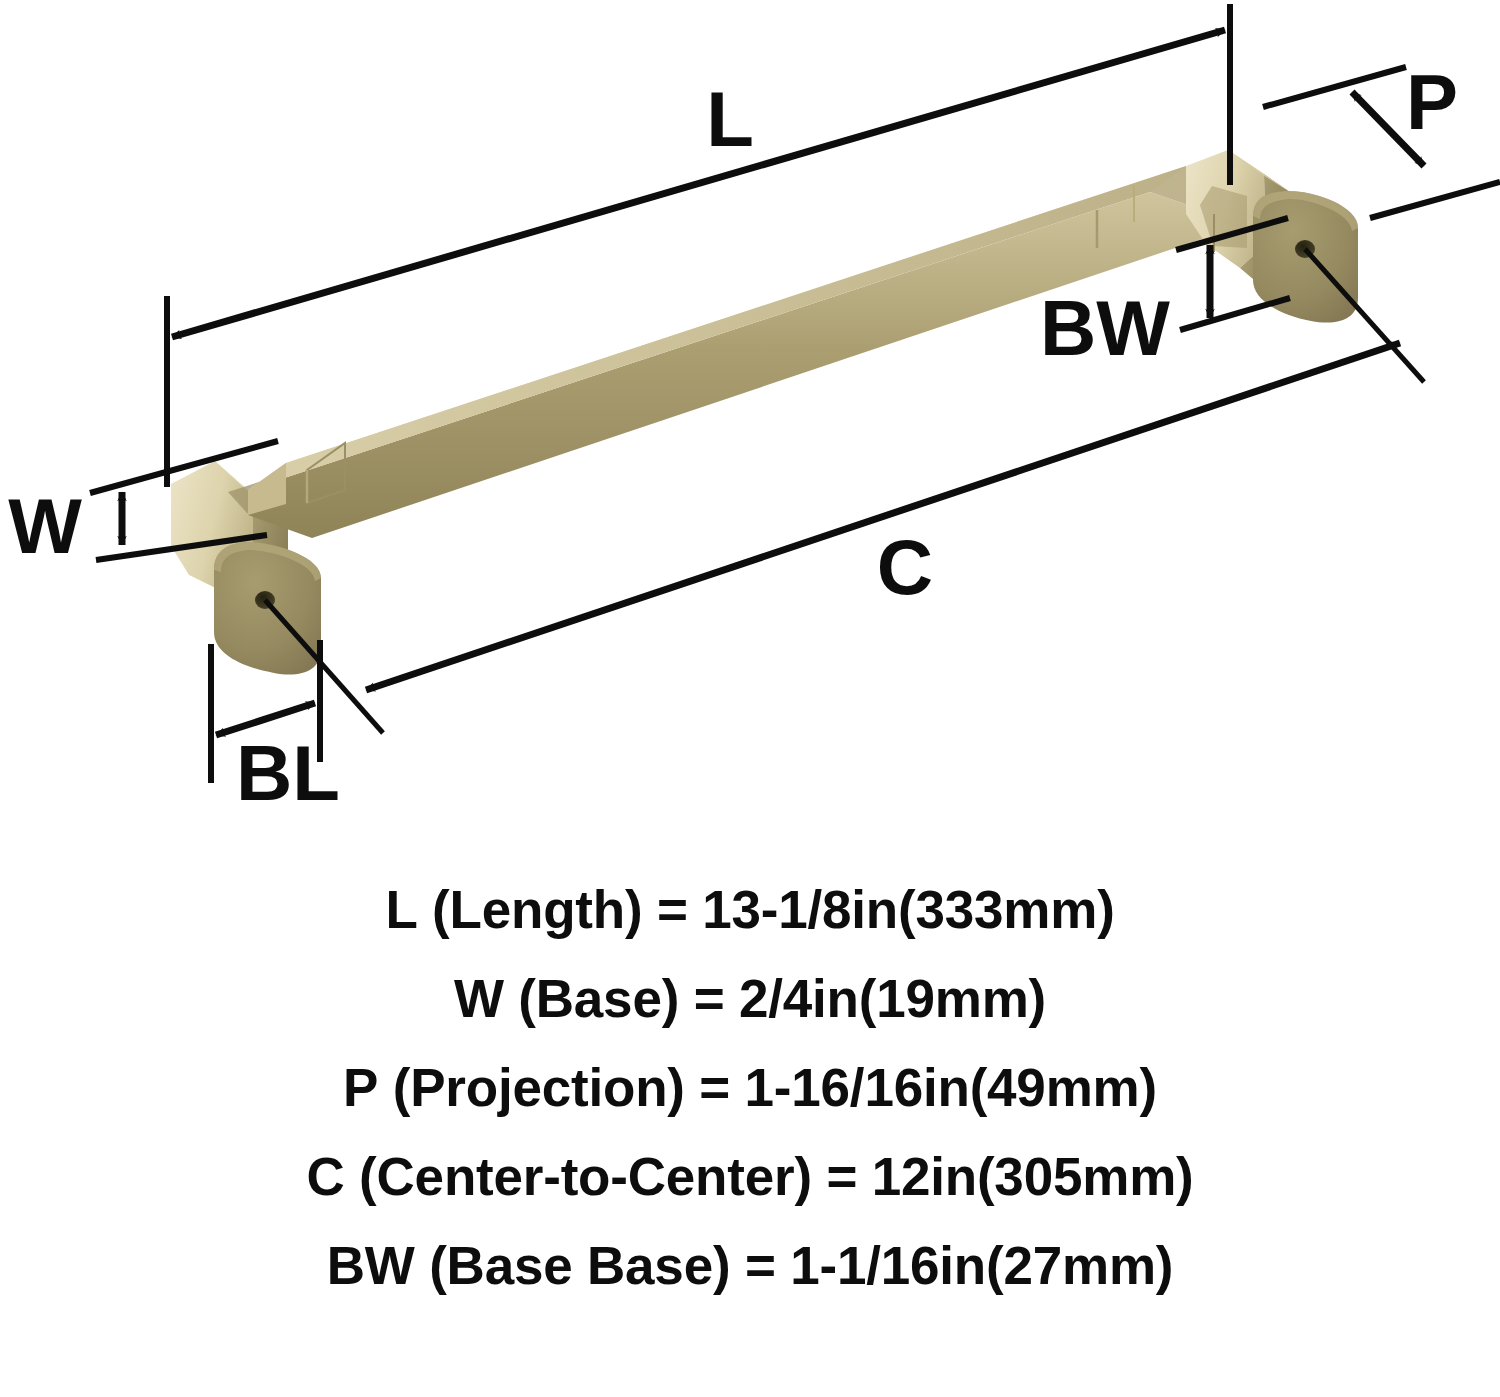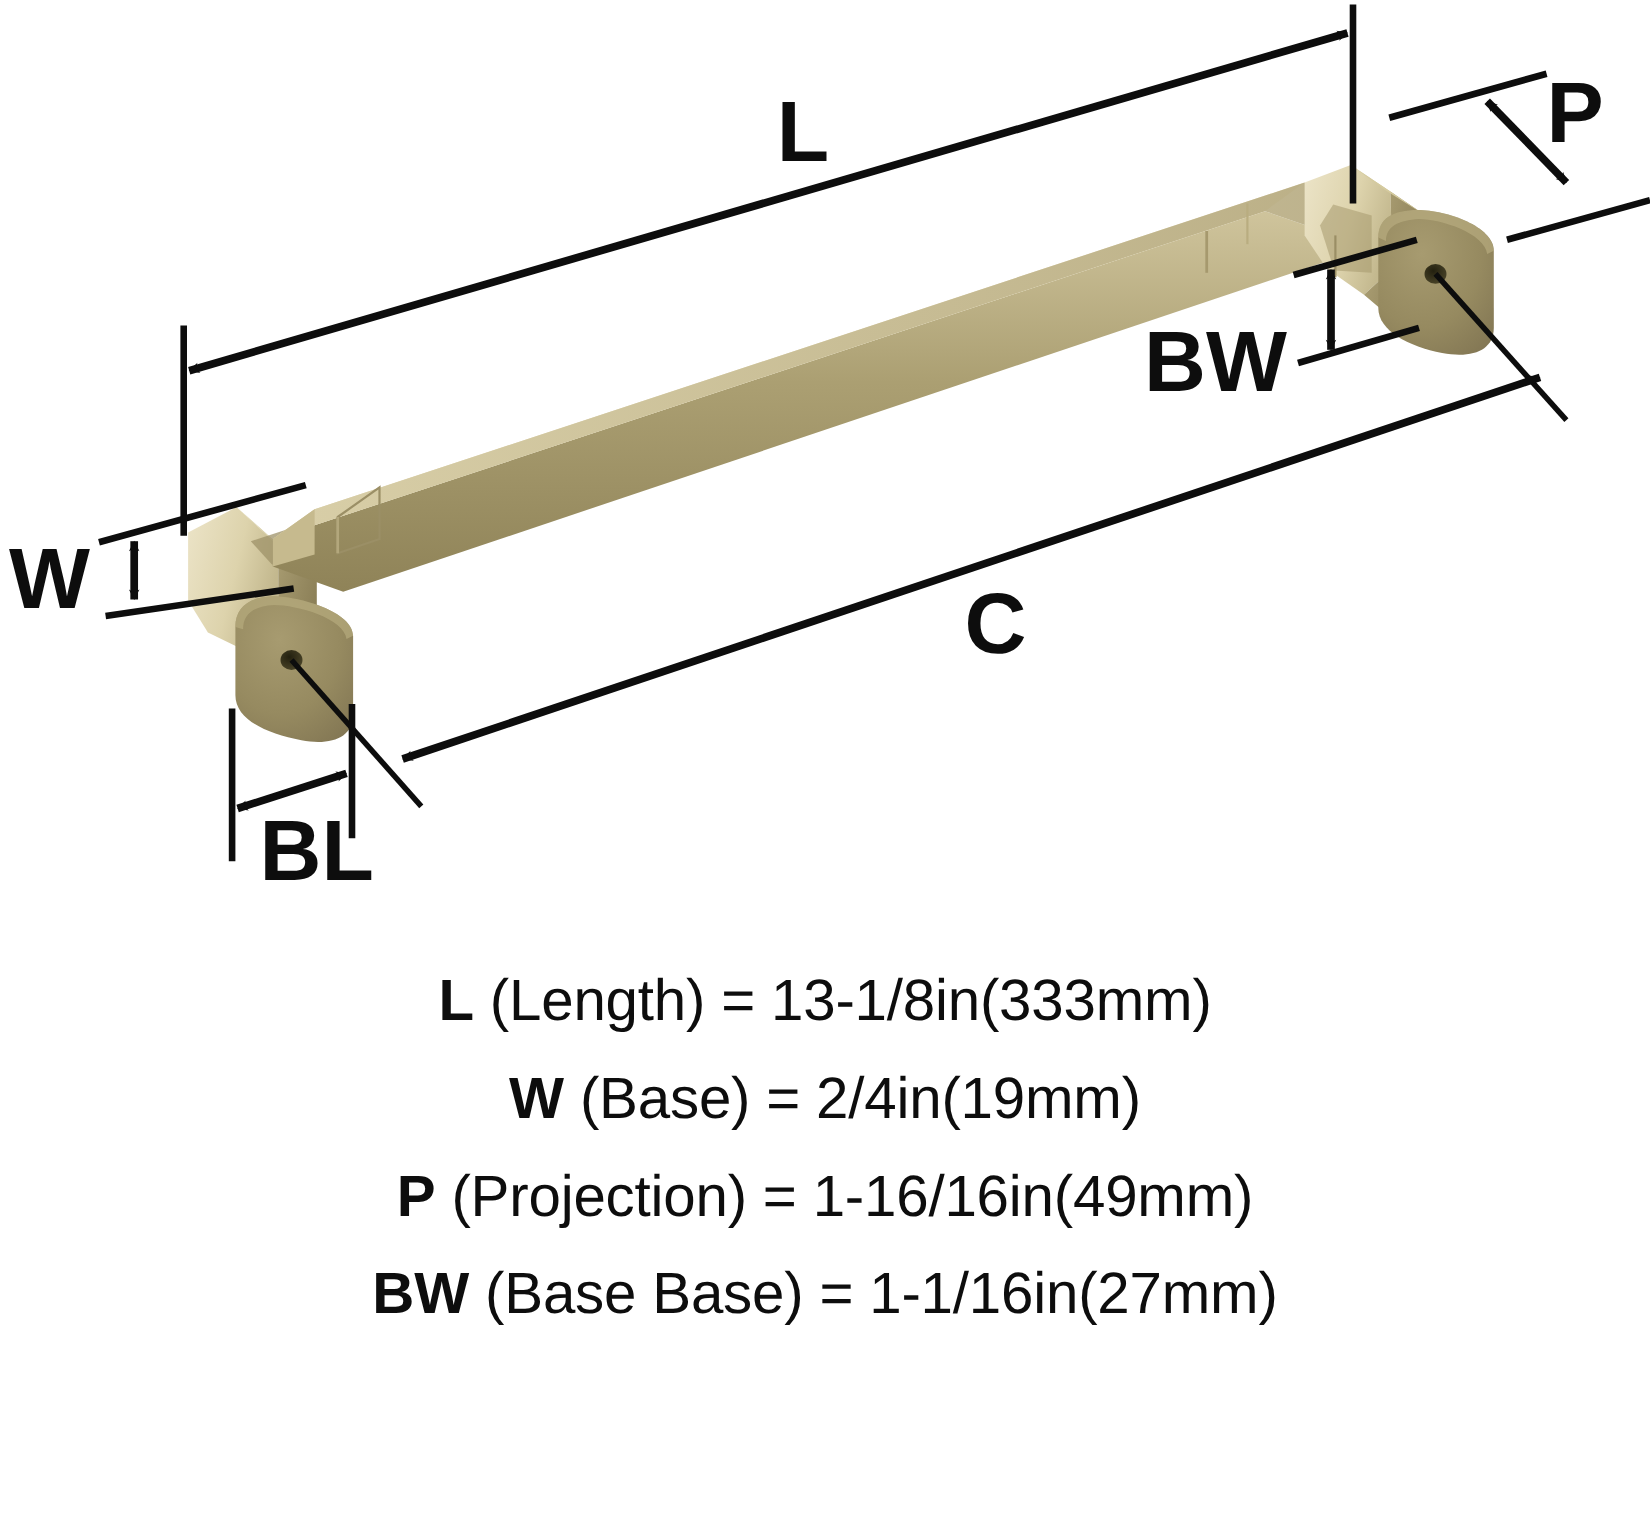--- a/index.html
+++ b/index.html
@@ -57,24 +57,24 @@
     font-size: 53px;
     line-height: 89px;
     white-space: nowrap;
     color: #0d0d0d;
     letter-spacing: -0.2px;
   }
   .sym {
     font-weight: bold;
   }
   .desc {
-    font-weight: normal;
+    font-weight: bold;
   }
   .val {
-    font-weight: normal;
+    font-weight: bold;
   }
 </style>
 </head>
 <body>
 
 <div id="page">
 
   <div id="drawing">
     <svg viewBox="0 0 1500 855" xmlns="http://www.w3.org/2000/svg">
       <defs>
@@ -240,17 +240,20 @@
     <div class="legend-row">
       <span class="sym">L</span><span>&nbsp;</span><span class="desc">(Length) =</span><span>&nbsp;</span><span class="val">13-1/8in(333mm)</span>
     </div>
     <div class="legend-row">
       <span class="sym">W</span><span>&nbsp;</span><span class="desc">(Base) =</span><span>&nbsp;</span><span class="val">2/4in(19mm)</span>
     </div>
     <div class="legend-row">
       <span class="sym">P</span><span>&nbsp;</span><span class="desc">(Projection) =</span><span>&nbsp;</span><span class="val">1-16/16in(49mm)</span>
     </div>
     <div class="legend-row">
+      <span class="sym">C</span><span>&nbsp;</span><span class="desc">(Center-to-Center) =</span><span>&nbsp;</span><span class="val">12in(305mm)</span>
+    </div>
+    <div class="legend-row">
       <span class="sym">BW</span><span>&nbsp;</span><span class="desc">(Base Base) =</span><span>&nbsp;</span><span class="val">1-1/16in(27mm)</span>
     </div>
   </div>
 
 </div>
 
 </body></html>

